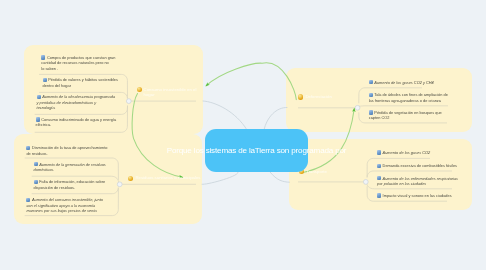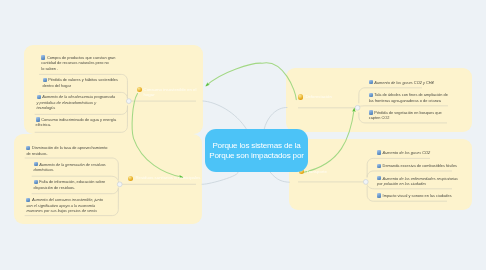--- a/index.html
+++ b/index.html
@@ -2,21 +2,21 @@
 <html><head>
 <meta charset="utf-8">
 <style>
   html,body{margin:0;padding:0;}
   body{width:486px;height:270px;overflow:hidden;background:#edf2f6;
        font-family:"Liberation Sans", sans-serif;}
   .stage{position:relative;width:486px;height:270px;overflow:hidden;}
   .ybox{position:absolute;background:#fdf3cd;border-radius:9px;}
   svg.links{position:absolute;left:0;top:0;width:486px;height:270px;}
   .center{position:absolute;background:#4cc3f7;border-radius:11px;color:#fff;
-          display:flex;flex-direction:column;align-items:center;justify-content:center;
+          display:flex;align-items:center;justify-content:center;
           font-size:8.1px;line-height:9.8px;letter-spacing:-0.18px;text-align:center;
           padding:0 4px;box-sizing:border-box;z-index:6;}
   .center .ln{display:block;white-space:nowrap;}
   .leaf{position:absolute;color:#4b4b41;font-size:3.9px;line-height:5.35px;z-index:4;
         white-space:nowrap;}
   .leaf .ln{display:block;}
   .leaf .ico + .ln{display:inline;}
   .leaf.it{font-style:italic;}
   .ico{display:inline-block;width:4.1px;height:4.1px;border-radius:1px;
        vertical-align:-0.55px;margin-right:1.5px;
@@ -121,15 +121,15 @@
     <div class="dot" style="left:298.2px;top:94.4px"></div>
     <div class="pnode" style="left:305.4px;top:94.2px;width:50px">
       <span class="ln">Deforestación</span>
     </div>
     <div class="dot" style="left:299px;top:168.8px"></div>
     <div class="pnode" style="left:306.2px;top:168.6px;width:50px">
       <span class="ln">Transporte</span>
     </div>
   <div class="center" style="left:205px;top:129px;width:103px;height:43px">
       <span class="ln">Porque los sistemas de la</span>
-      <span class="ln">Porque son impactados por</span>
+      <span class="ln">Tierra son programada por</span>
     </div>
 </div>
 
 </body></html>

